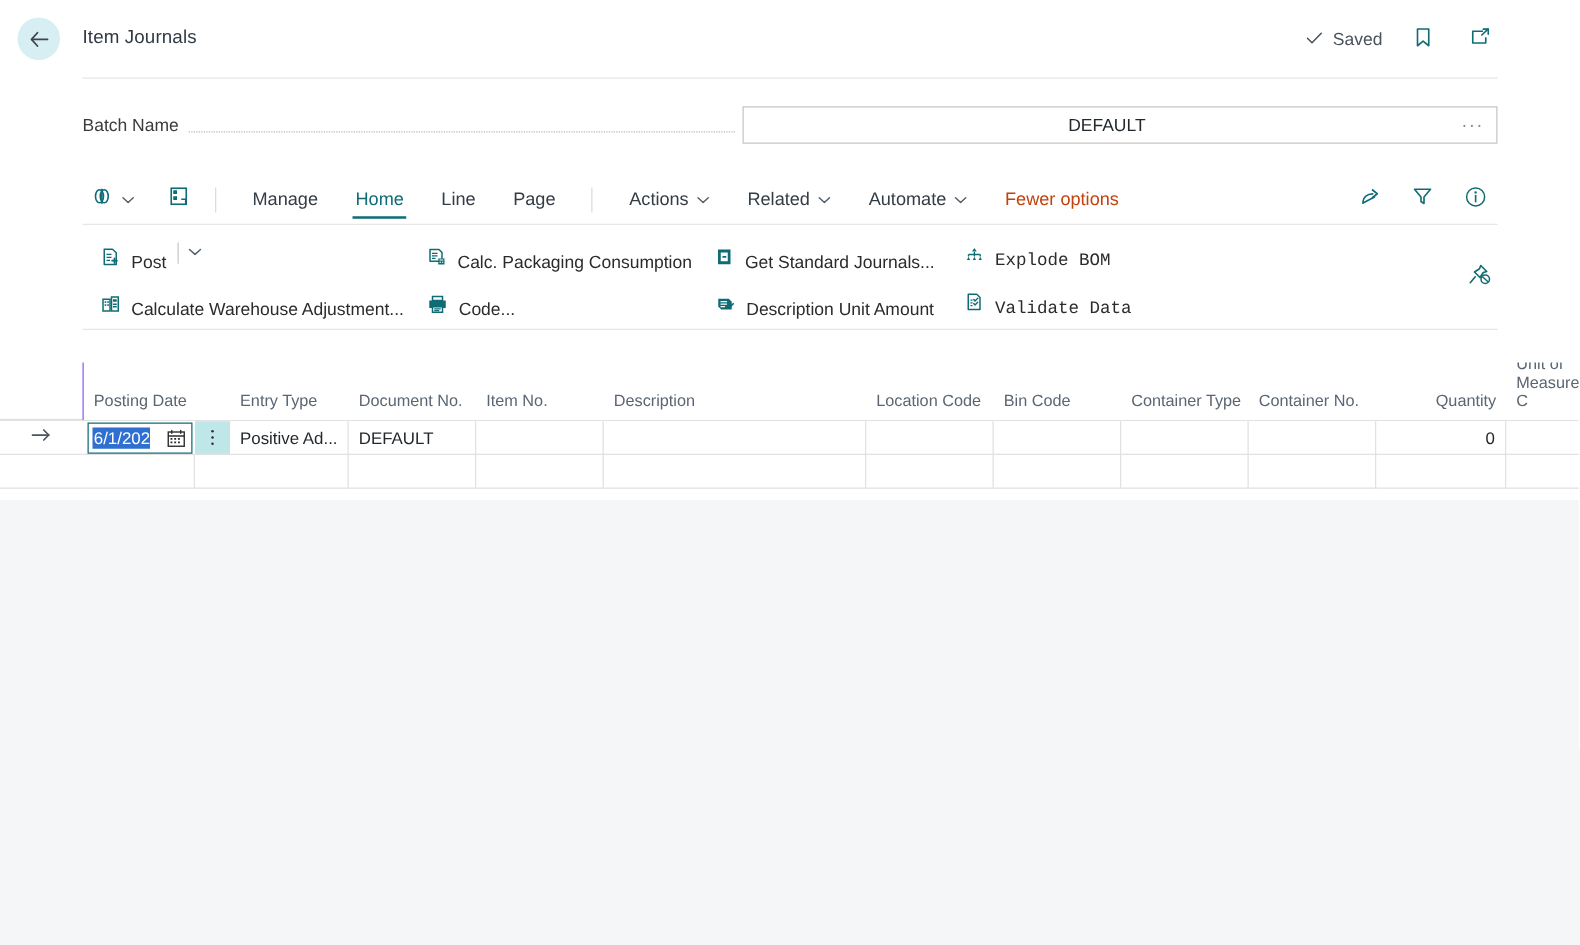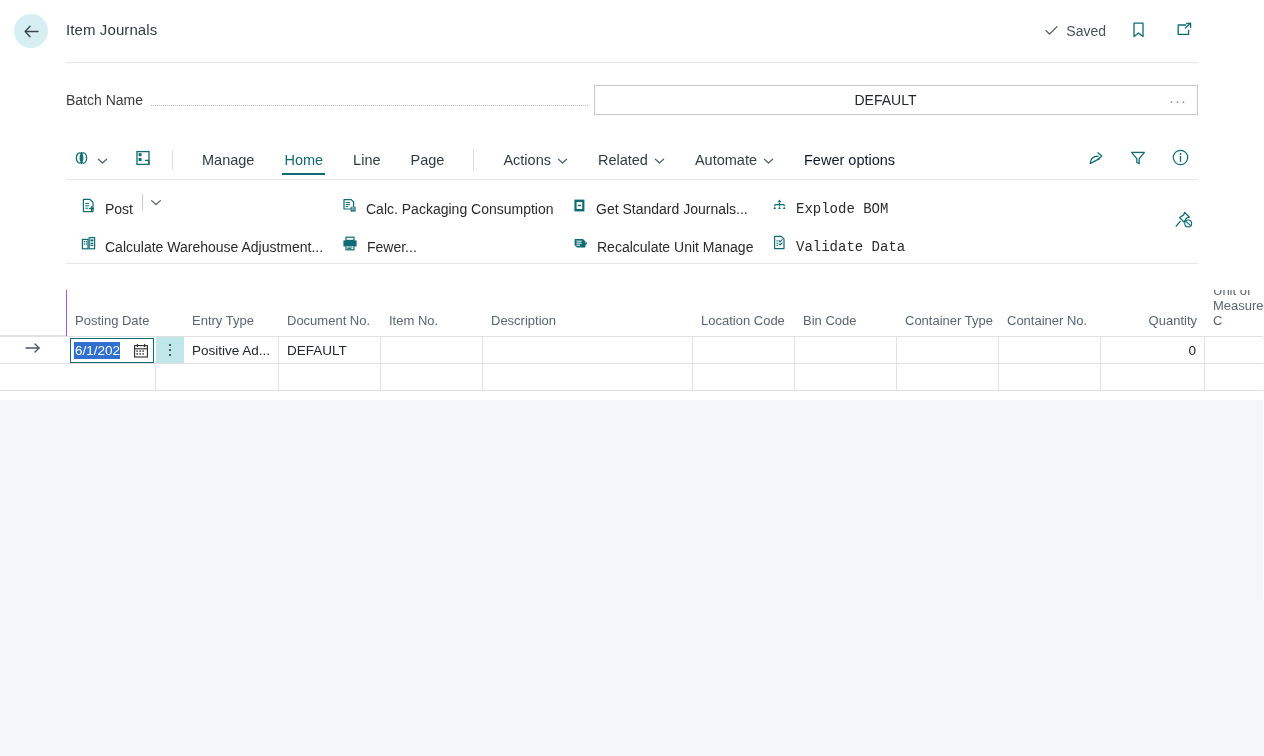--- a/index.html
+++ b/index.html
@@ -108,21 +108,21 @@
     margin: 0 13px;
     cursor: pointer; white-space: nowrap;
   }
   .rb-tab.active { color: #0f6c75; }
   .rb-tab.active::after {
     content: ""; position: absolute;
     left: 0; right: 0; bottom: 2px; height: 2px;
     background: #0f6c75;
   }
   .rb-tab.dd { display: flex; align-items: center; gap: 6px; }
-  .rb-tab.muted { color: #0f172a; }
+  .rb-tab.muted { color: #c2410c; }
   .ribbon-right {
     margin-left: auto;
     display: flex; align-items: center; gap: 14px;
     padding-right: 4px;
   }
 
   
   .actionbar {
     position: absolute; left: 66px; top: 181px;
     width: 1132px; height: 83px;
@@ -453,21 +453,21 @@
 
       <div class="act-item" style="margin-top:8px">
         <span>
           <svg width="18" height="17" viewBox="0 0 18 17">
             <rect x="5" y="2.2" width="8" height="3.2" fill="none" stroke="#0f6c75" stroke-width="1.2"></rect>
             <rect x="2.4" y="5.4" width="13.2" height="6" fill="#0f6c75"></rect>
             <rect x="5" y="10.4" width="8" height="4.4" fill="#ffffff" stroke="#0f6c75" stroke-width="1.2"></rect>
             <path d="M6.4 12 H11.6 M6.4 13.4 H10.4" stroke="#0f6c75" stroke-width="1"></path>
           </svg>
         </span>
-        <span>Fewer...</span>
+        <span>Code...</span>
       </div>
     </div>
 
     <div class="act-col" style="left:505px; top:6px;">
       <div class="act-item">
         <span>
           <svg width="17" height="17" viewBox="0 0 17 17">
             <rect x="3.4" y="2.6" width="10" height="11.8" fill="#0f6c75"></rect>
             <rect x="5.6" y="5" width="5.6" height="7" fill="#ffffff"></rect>
             <path d="M7 8.5 H10" stroke="#0f6c75" stroke-width="1.4"></path>
@@ -477,21 +477,21 @@
       </div>
 
       <div class="act-item" style="margin-top:8px">
         <span>
           <svg width="18" height="17" viewBox="0 0 18 17">
             <path d="M3.6 4 H12 L14.4 6.4 V12.6 H6 L3.6 10.2 Z" fill="#0f6c75"></path>
             <path d="M5.4 6.2 H10.6 M5.4 8.2 H10.6 M5.4 10.2 H9" stroke="#ffffff" stroke-width="1"></path>
             <path d="M12.2 11.4 L15.6 8" stroke="#0f6c75" stroke-width="1.4" stroke-linecap="round"></path>
           </svg>
         </span>
-        <span>Recalculate Unit Manage</span>
+        <span>Description Unit Amount</span>
       </div>
     </div>
 
     <div class="act-col" style="left:705px; top:6px;font-family:Liberation Mono, monospace;">
       <div class="act-item">
         <span>
           <svg width="17" height="17" viewBox="0 0 17 17">
             <path d="M8.5 3.4 L10.4 6.2 H6.6 Z" fill="#0f6c75"></path>
             <path d="M8.5 6.6 V8.6 M3.8 8.6 H13.2 M3.8 8.6 V10.2 M8.5 8.6 V10.2 M13.2 8.6 V10.2" stroke="#0f6c75" stroke-width="1.1"></path>
             <path d="M3.8 10.4 L5.1 13 H2.5 Z" fill="#0f6c75"></path>

